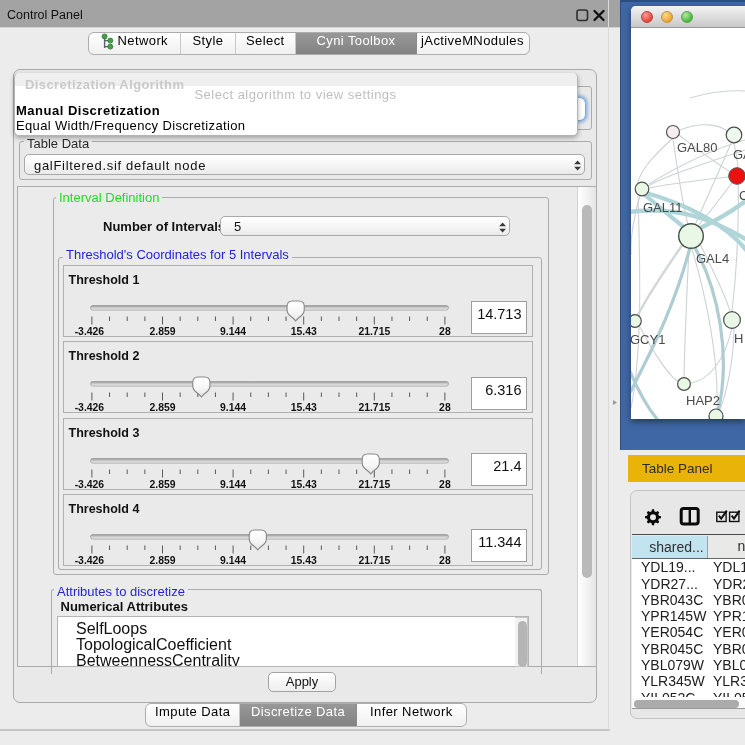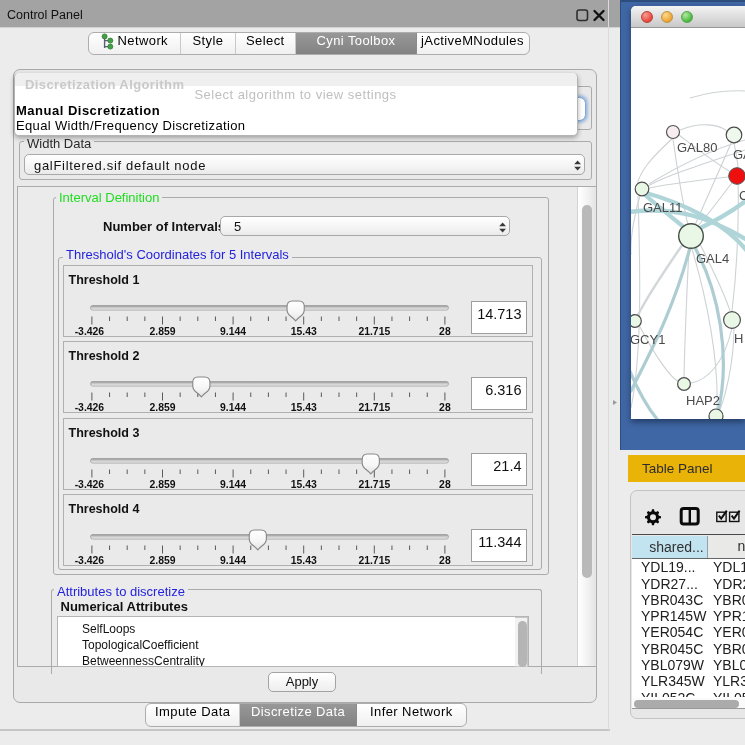--- a/index.html
+++ b/index.html
@@ -21,21 +21,21 @@
 .combo .ct{position:absolute;left:9px;top:2.5px}
 .carr{position:absolute;width:12px}
 
 #scrollc{position:absolute;left:17px;top:186px;width:580px;height:481px;background:#ebebeb;border:1px solid #ababab}
 
 .thp{position:absolute;left:62.5px;width:470px;height:72px;background:#eaeaea;border:1px solid #b0b0b0}
 .tht{position:absolute;left:5px;top:7px;font-size:12.5px;font-weight:bold;color:#111}
 .thv{position:absolute;left:407px;top:34.5px;width:56px;height:33px;background:#fff;border:1px solid #9e9e9e;font-size:14.5px;color:#111;text-align:right;padding:4px 4px 0 0}
 
 #attrlist{position:absolute;left:57px;top:616px;width:471.5px;height:51px;background:#fff;border:1px solid #b5b5b5;overflow:hidden}
-#attrlist div{font-size:12px;color:#111;padding-left:24px;height:16.3px;line-height:16.3px}
+#attrlist div{font-size:16px;color:#111;padding-left:18px;height:16.3px;line-height:16.3px}
 #attrlist{padding-top:3.5px}
 
 #apply{position:absolute;left:268px;top:672px;width:68px;height:20px;background:linear-gradient(#ffffff,#eeeeee);border:1px solid #a3a3a3;border-radius:5px;text-align:center;font-size:13px;line-height:18px;color:#111}
 
 #popup{position:absolute;left:13.5px;top:73px;width:564px;height:62.5px;background:#fff;border:1px solid #b4b4b4;border-top:none;border-radius:5px;box-shadow:0 2px 5px rgba(0,0,0,0.32);z-index:30}
 
 #netwin{position:absolute;left:620px;top:0;width:125px;height:450px;background:linear-gradient(90deg,#2d4d7d 0,#2d4d7d 1.5px,#4067a5 1.5px,#4067a5 100%)}
 #innerwin{position:absolute;left:10.5px;top:5.5px;width:114.5px;height:413.5px;background:#fff;border-radius:5px 0 0 0;box-shadow:0 3px 6px rgba(10,25,45,0.55)}
 #ttlbar{position:absolute;left:0;top:0;width:100%;height:22px;background:linear-gradient(#f4f4f4,#c8c8c8);border-bottom:1px solid #989898;border-radius:5px 0 0 0}
 .tl{position:absolute;top:5.4px;width:12px;height:12px;border-radius:50%}
@@ -68,21 +68,21 @@
     <div class="s" style="width:110px">jActiveMNodules</div>
   </div>
 
   <div id="panel"></div>
 
   <div class="group" style="left:18.5px;top:86px;width:573.5px;height:44px"></div>
 
   <div class="abs" style="left:560px;top:97px;width:26px;height:24px;background:#fff;border:1.5px solid #79a7d9;border-radius:6.5px;box-shadow:0 0 3px 1.5px rgba(95,145,212,0.55)"></div>
 
   <div class="group" style="left:18.5px;top:141px;width:573.5px;height:39px"></div>
-  <div class="gtitle" style="left:24px;top:136px;color:#2a2a2a">Width Data</div>
+  <div class="gtitle" style="left:24px;top:136px;color:#2a2a2a">Table Data</div>
   <div class="combo" style="left:24px;top:153.5px;width:561px;height:21px">
       <span class="ct" style="letter-spacing:0.7px;top:3px">galFiltered.sif default node</span>
     <svg class="carr" style="left:547px;top:5px" width="10" height="11" viewBox="0 0 10 11">
         <path d="M4.6 0.5 L8 4.2 L1.2 4.2 Z" fill="#3a3a3a"></path>
         <path d="M4.6 10.5 L8 6.8 L1.2 6.8 Z" fill="#3a3a3a"></path>
       </svg>
   </div>
 
   <div id="scrollc">
 

